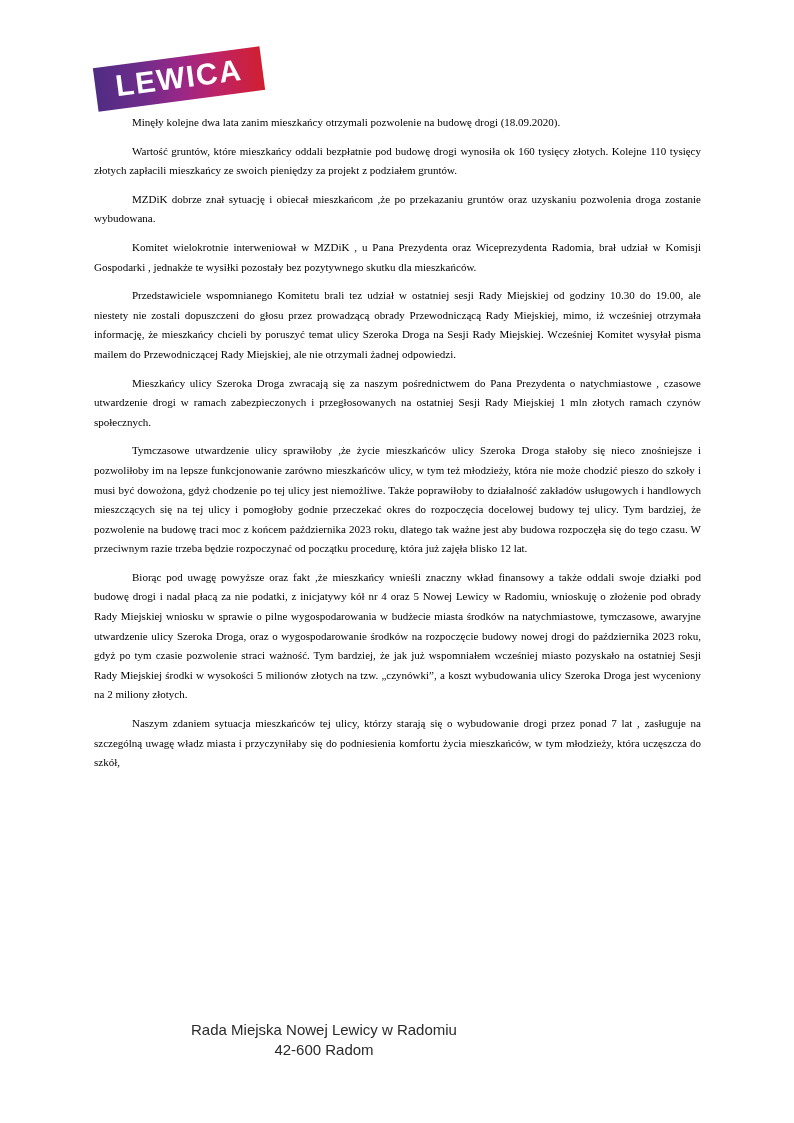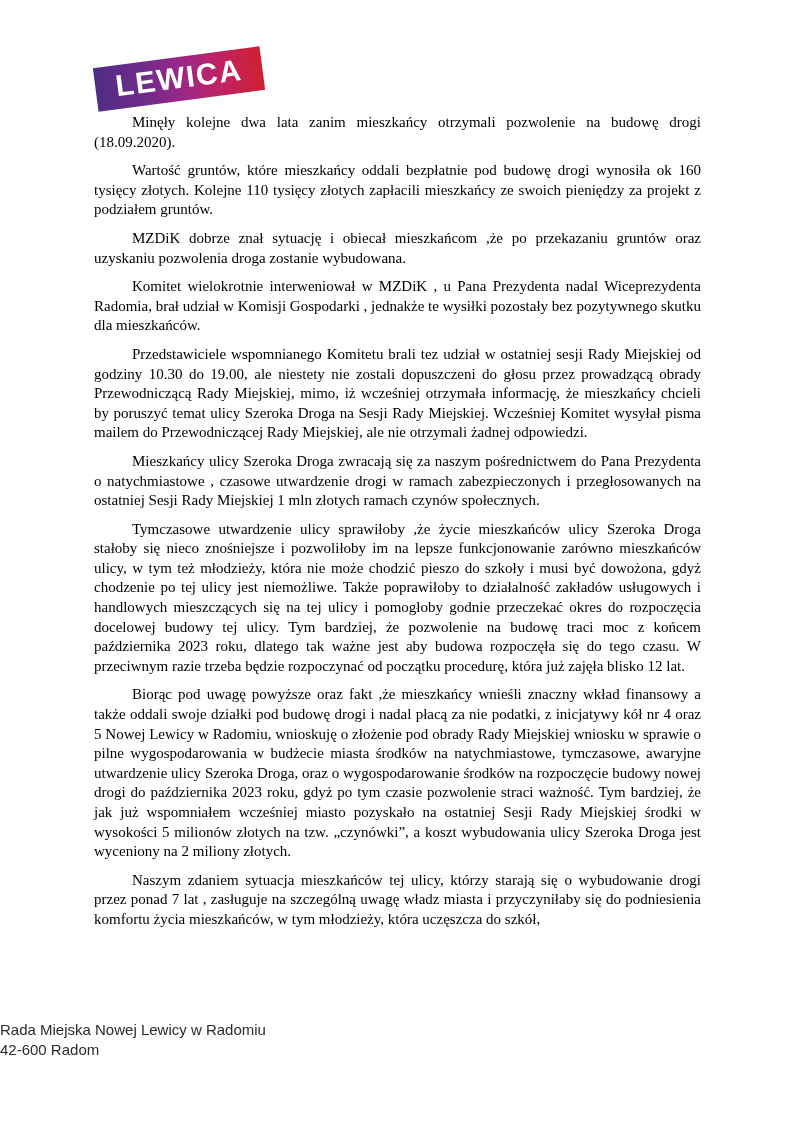--- a/index.html
+++ b/index.html
@@ -33,54 +33,54 @@
     letter-spacing: 1.5px;
     color: #ffffff;
     line-height: 1;
     padding-bottom: 2px;
   }
   .content {
     position: absolute;
     left: 94px;
     top: 113px;
     width: 607px;
-    font-size: 15px;
+    font-size: 11px;
     line-height: 19.6px;
     text-align: justify;
   }
   .content p {
     margin: 0 0 9px 0;
     text-indent: 38px;
   }
   .footer {
     position: absolute;
     left: 0;
     top: 1020px;
     width: 648px;
-    text-align: left;
+    text-align: center;
     font-family: "Liberation Sans", sans-serif;
     font-size: 15px;
     line-height: 20px;
     color: #2b2b2b;
   }
 </style>
 </head>
 <body>
 
 <div class="page">
 
   <div class="logo">
     <span class="logo-text">LEWICA</span>
   </div>
 
   <div class="content">
     <p>Minęły kolejne dwa lata zanim mieszkańcy otrzymali pozwolenie na budowę drogi (18.09.2020).</p>
     <p>Wartość gruntów, które mieszkańcy oddali bezpłatnie pod budowę drogi wynosiła ok 160 tysięcy złotych. Kolejne 110 tysięcy złotych zapłacili mieszkańcy ze swoich pieniędzy za projekt z podziałem gruntów.</p>
     <p>MZDiK dobrze znał sytuację i obiecał mieszkańcom ,że po przekazaniu gruntów oraz uzyskaniu pozwolenia droga zostanie wybudowana.</p>
-    <p>Komitet wielokrotnie interweniował w MZDiK , u Pana Prezydenta nadal Wiceprezydenta Radomia, brał udział w Komisji Gospodarki , jednakże te wysiłki pozostały bez pozytywnego skutku dla mieszkańców.</p>
+    <p>Komitet wielokrotnie interweniował w MZDiK , u Pana Prezydenta oraz Wiceprezydenta Radomia, brał udział w Komisji Gospodarki , jednakże te wysiłki pozostały bez pozytywnego skutku dla mieszkańców.</p>
     <p>Przedstawiciele wspomnianego Komitetu brali tez udział w ostatniej sesji Rady Miejskiej od godziny 10.30 do 19.00, ale niestety nie zostali dopuszczeni do głosu przez prowadzącą obrady Przewodniczącą Rady Miejskiej, mimo, iż wcześniej otrzymała informację, że mieszkańcy chcieli by poruszyć temat ulicy Szeroka Droga na Sesji Rady Miejskiej. Wcześniej Komitet wysyłał pisma mailem do Przewodniczącej Rady Miejskiej, ale nie otrzymali żadnej odpowiedzi.</p>
     <p>Mieszkańcy ulicy Szeroka Droga zwracają się za naszym pośrednictwem do Pana Prezydenta o natychmiastowe , czasowe utwardzenie drogi w ramach zabezpieczonych i przegłosowanych na ostatniej Sesji Rady Miejskiej 1 mln złotych ramach czynów społecznych.</p>
     <p>Tymczasowe utwardzenie ulicy sprawiłoby ,że życie mieszkańców ulicy Szeroka Droga stałoby się nieco znośniejsze i pozwoliłoby im na lepsze funkcjonowanie zarówno mieszkańców ulicy, w tym też młodzieży, która nie może chodzić pieszo do szkoły i musi być dowożona, gdyż chodzenie po tej ulicy jest niemożliwe. Także poprawiłoby to działalność zakładów usługowych i handlowych mieszczących się na tej ulicy i pomogłoby godnie przeczekać okres do rozpoczęcia docelowej budowy tej ulicy. Tym bardziej, że pozwolenie na budowę traci moc z końcem października 2023 roku, dlatego tak ważne jest aby budowa rozpoczęła się do tego czasu. W przeciwnym razie trzeba będzie rozpoczynać od początku procedurę, która już zajęła blisko 12 lat.</p>
     <p>Biorąc pod uwagę powyższe oraz fakt ,że mieszkańcy wnieśli znaczny wkład finansowy a także oddali swoje działki pod budowę drogi i nadal płacą za nie podatki, z inicjatywy kół nr 4 oraz 5 Nowej Lewicy w Radomiu, wnioskuję o złożenie pod obrady Rady Miejskiej wniosku w sprawie o pilne wygospodarowania w budżecie miasta środków na natychmiastowe, tymczasowe, awaryjne utwardzenie ulicy Szeroka Droga, oraz o wygospodarowanie środków na rozpoczęcie budowy nowej drogi do października 2023 roku, gdyż po tym czasie pozwolenie straci ważność. Tym bardziej, że jak już wspomniałem wcześniej miasto pozyskało na ostatniej Sesji Rady Miejskiej środki w wysokości 5 milionów złotych na tzw. „czynówki”, a koszt wybudowania ulicy Szeroka Droga jest wyceniony na 2 miliony złotych.</p>
     <p>Naszym zdaniem sytuacja mieszkańców tej ulicy, którzy starają się o wybudowanie drogi przez ponad 7 lat , zasługuje na szczególną uwagę władz miasta i przyczyniłaby się do podniesienia komfortu życia mieszkańców, w tym młodzieży, która uczęszcza do szkół,</p>
   </div>
 
   <div class="footer">
     <div>Rada Miejska Nowej Lewicy w Radomiu</div>
     <div>42-600 Radom</div>

